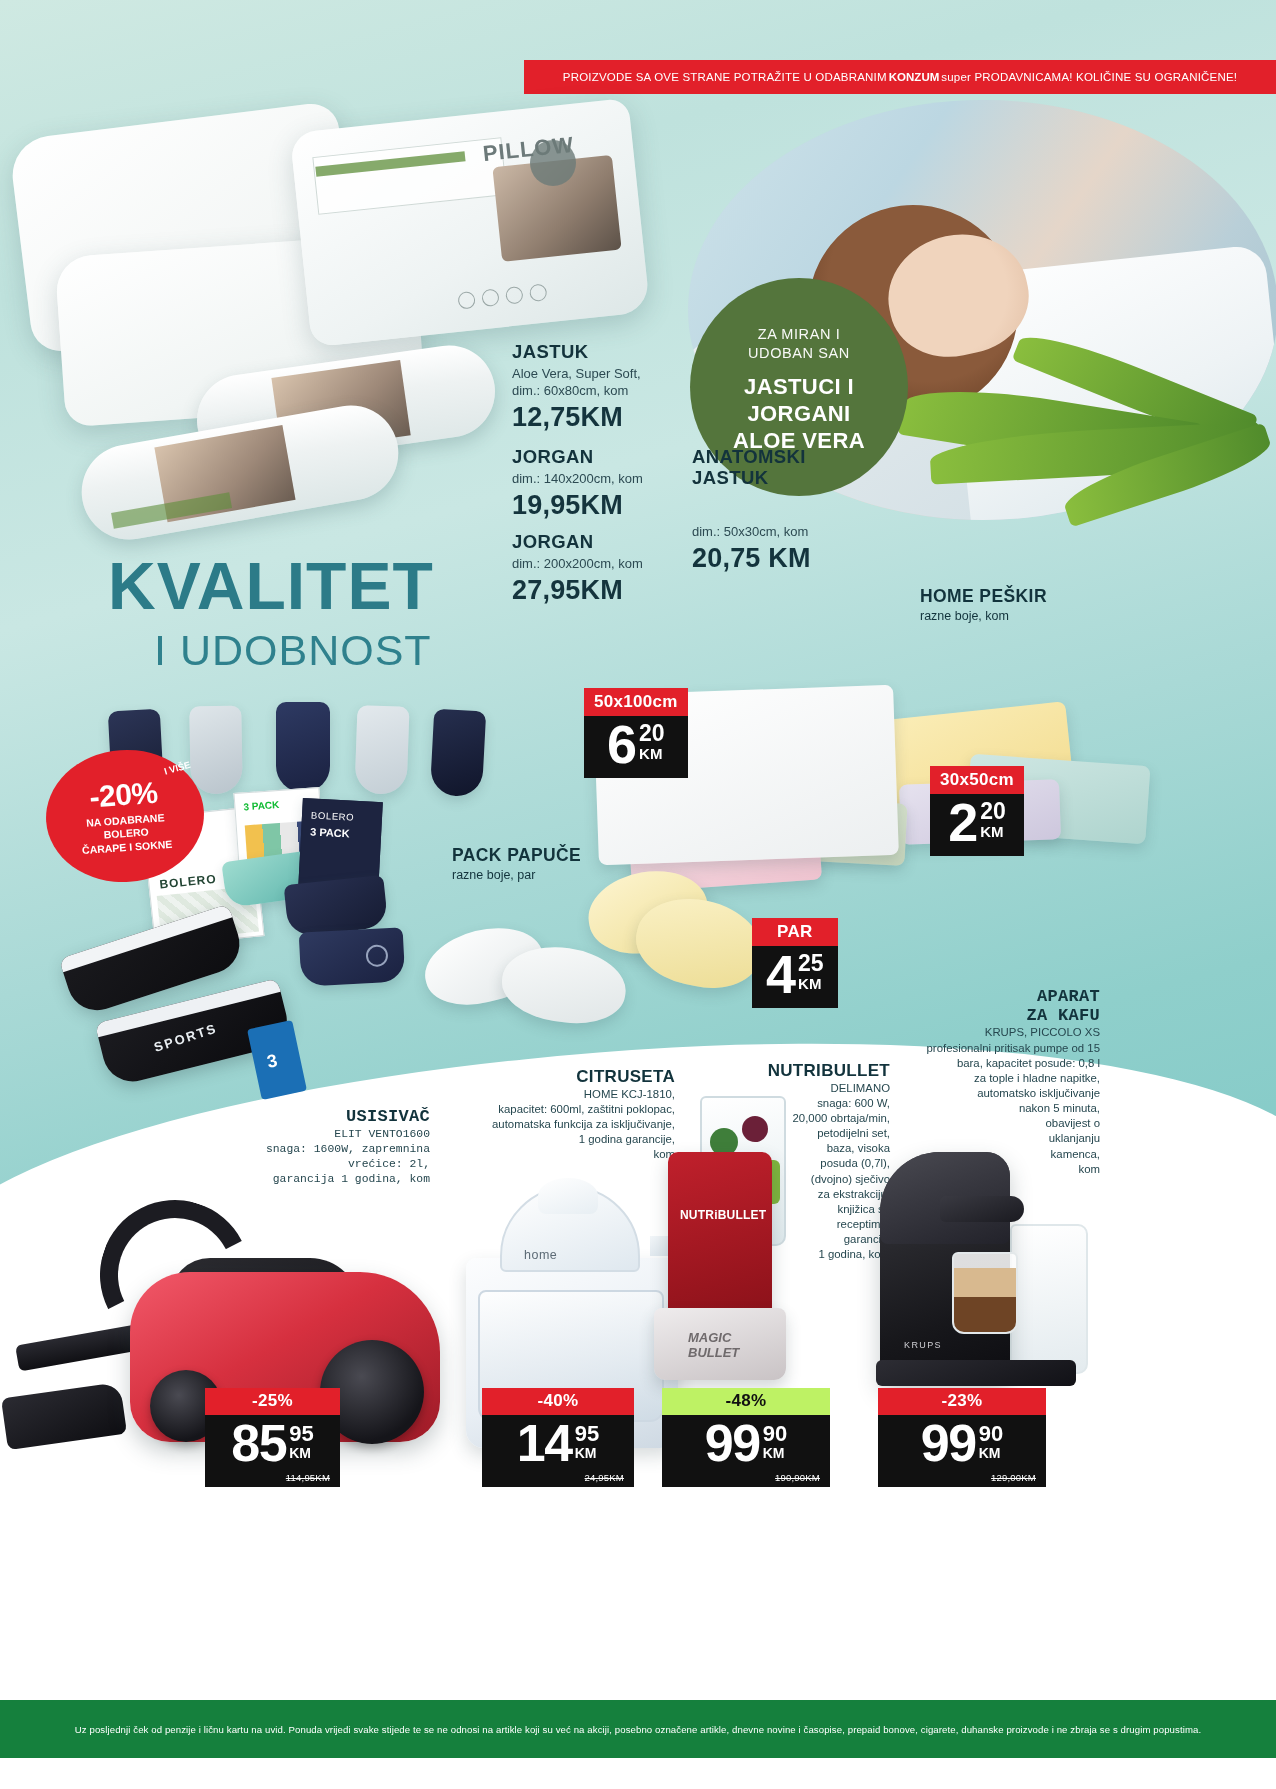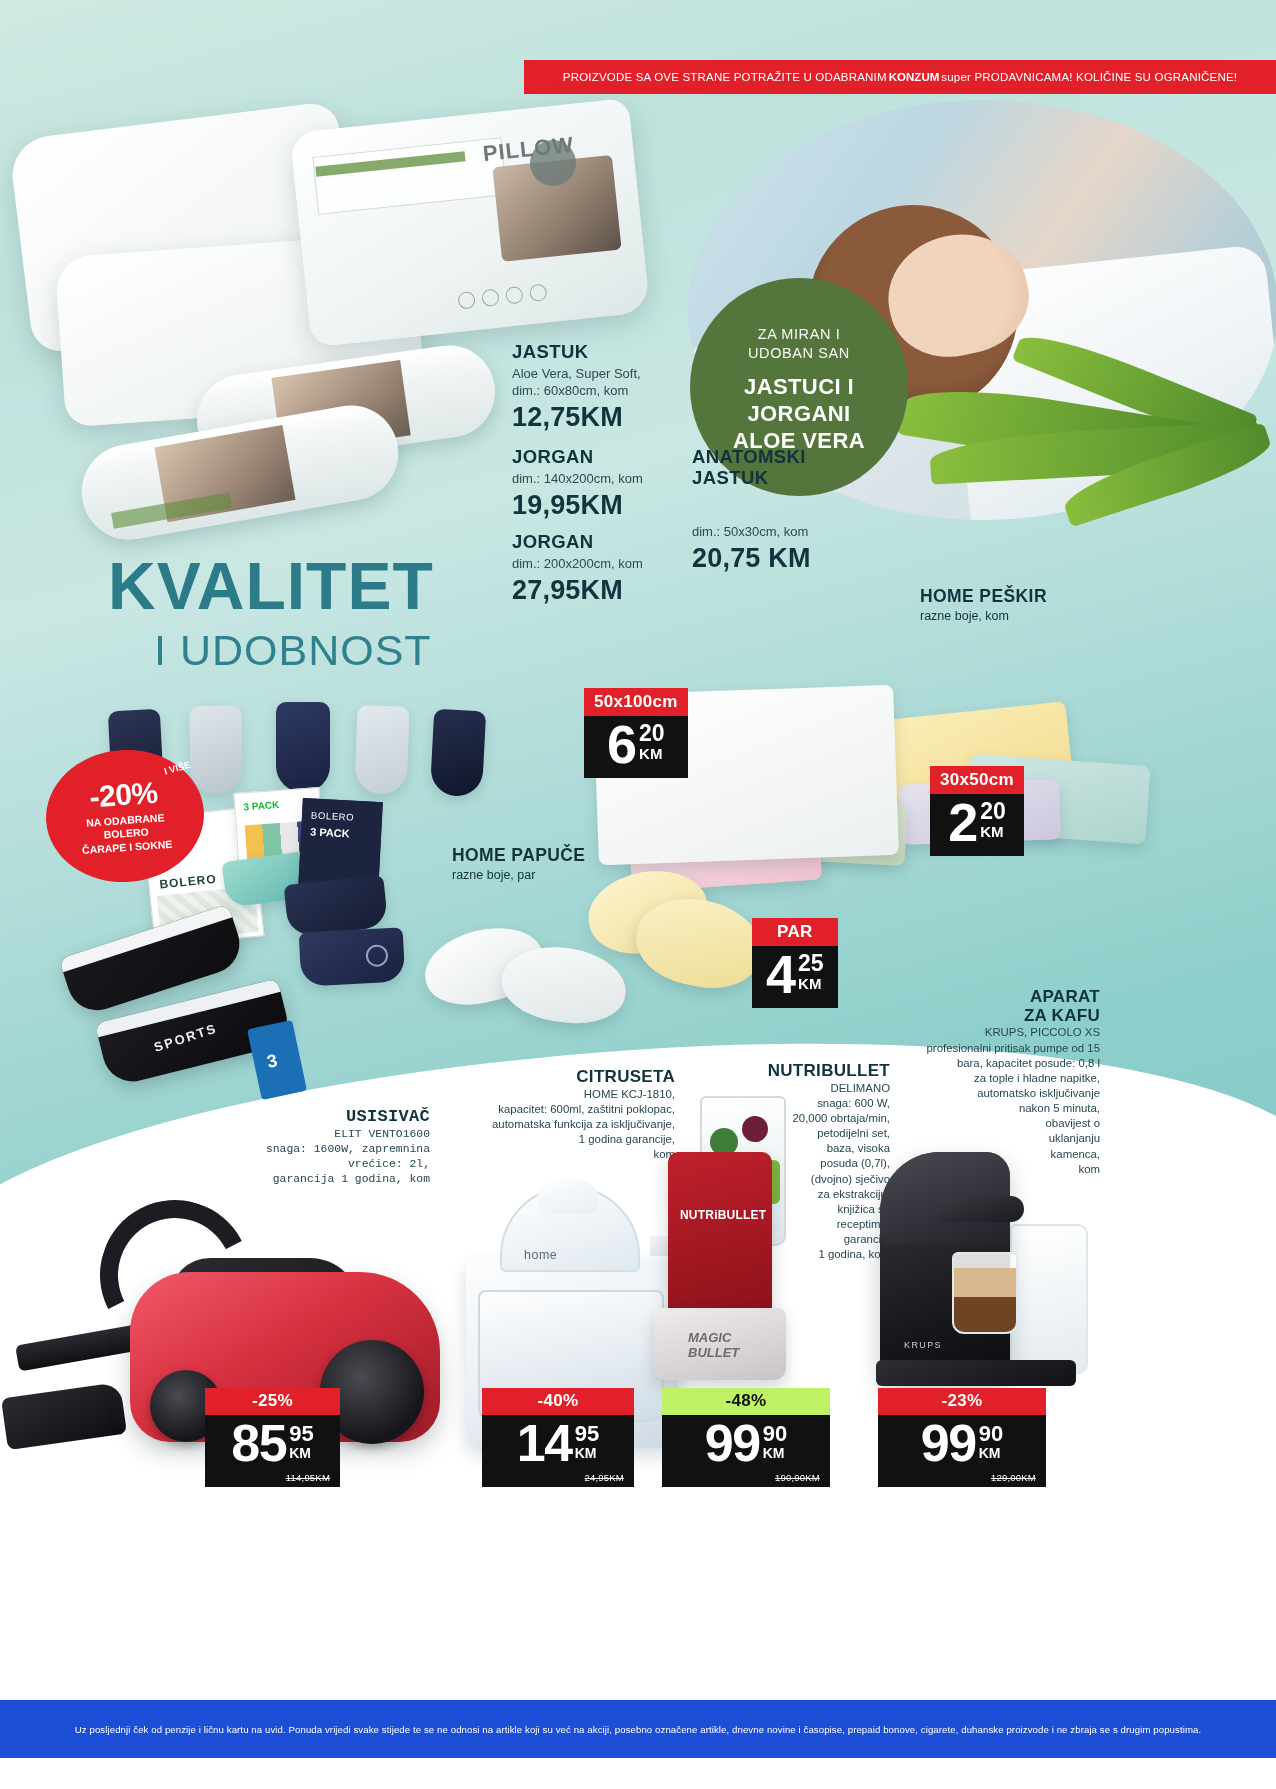--- a/index.html
+++ b/index.html
@@ -30,21 +30,21 @@
     position: absolute; left: 524px; top: 60px; width: 752px; height: 34px;
     background: #e2202a; color: #fff;
     display: flex; align-items: center; justify-content: center;
     font-size: 11.5px; letter-spacing: .2px; white-space: nowrap;
   }
   #top-banner .brand { font-weight: bold; letter-spacing: 0; margin: 0 2px; }
 
   
   #bottom-banner {
     position: absolute; left: 0; top: 1700px; width: 1276px; height: 58px;
-    background: #1d4ed8; color: #fff;
+    background: #15803d; color: #fff;
     display: flex; align-items: center; justify-content: center;
   }
   #bottom-banner span { font-size: 9.6px; letter-spacing: .1px; padding: 0 30px; text-align: center; }
 
   
   .pillow {
     position: absolute; background: #fdfdfd;
     border-radius: 18px;
     box-shadow: 0 8px 26px rgba(60,90,95,.22);
   }
@@ -646,21 +646,21 @@
     </div>
   </div>
 </div>
 
 <div class="slipper" id="slip-3"></div>
 <div class="slipper" id="slip-4"></div>
 <div class="slipper" id="slip-1"></div>
 <div class="slipper" id="slip-2"></div>
 
 <div id="lbl-papuce">
-  <div class="name">HOME PAPUČE</div>
+  <div class="name">PACK PAPUČE</div>
   <div class="desc">razne boje, par</div>
 </div>
 
 <div class="tag" id="tag-papuce">
   <div class="head">PAR</div>
   <div class="body">
     <div class="int">4</div>
     <div class="frac">
       <div class="dec">25</div>
       <div class="cur">KM</div>
@@ -692,21 +692,21 @@
 baza, visoka
 posuda (0,7l),
 (dvojno) sječivo
 za ekstrakciju,
 knjižica sa
 receptima,
 garancija
 1 godina, kom</div>
 </div>
 <div class="app-block" id="blk-kafa">
-  <div class="name" style="white-space: pre-line;">APARAT
+  <div class="name" style="white-space: pre-line; font-family: Liberation Mono, monospace;">APARAT
 ZA KAFU</div>
   <div class="desc" style="white-space: pre-line;">KRUPS, PICCOLO XS
 profesionalni pritisak pumpe od 15
 bara, kapacitet posude: 0,8 l
 za tople i hladne napitke,
 automatsko isključivanje
 nakon 5 minuta,
 obavijest o
 uklanjanju
 kamenca,

